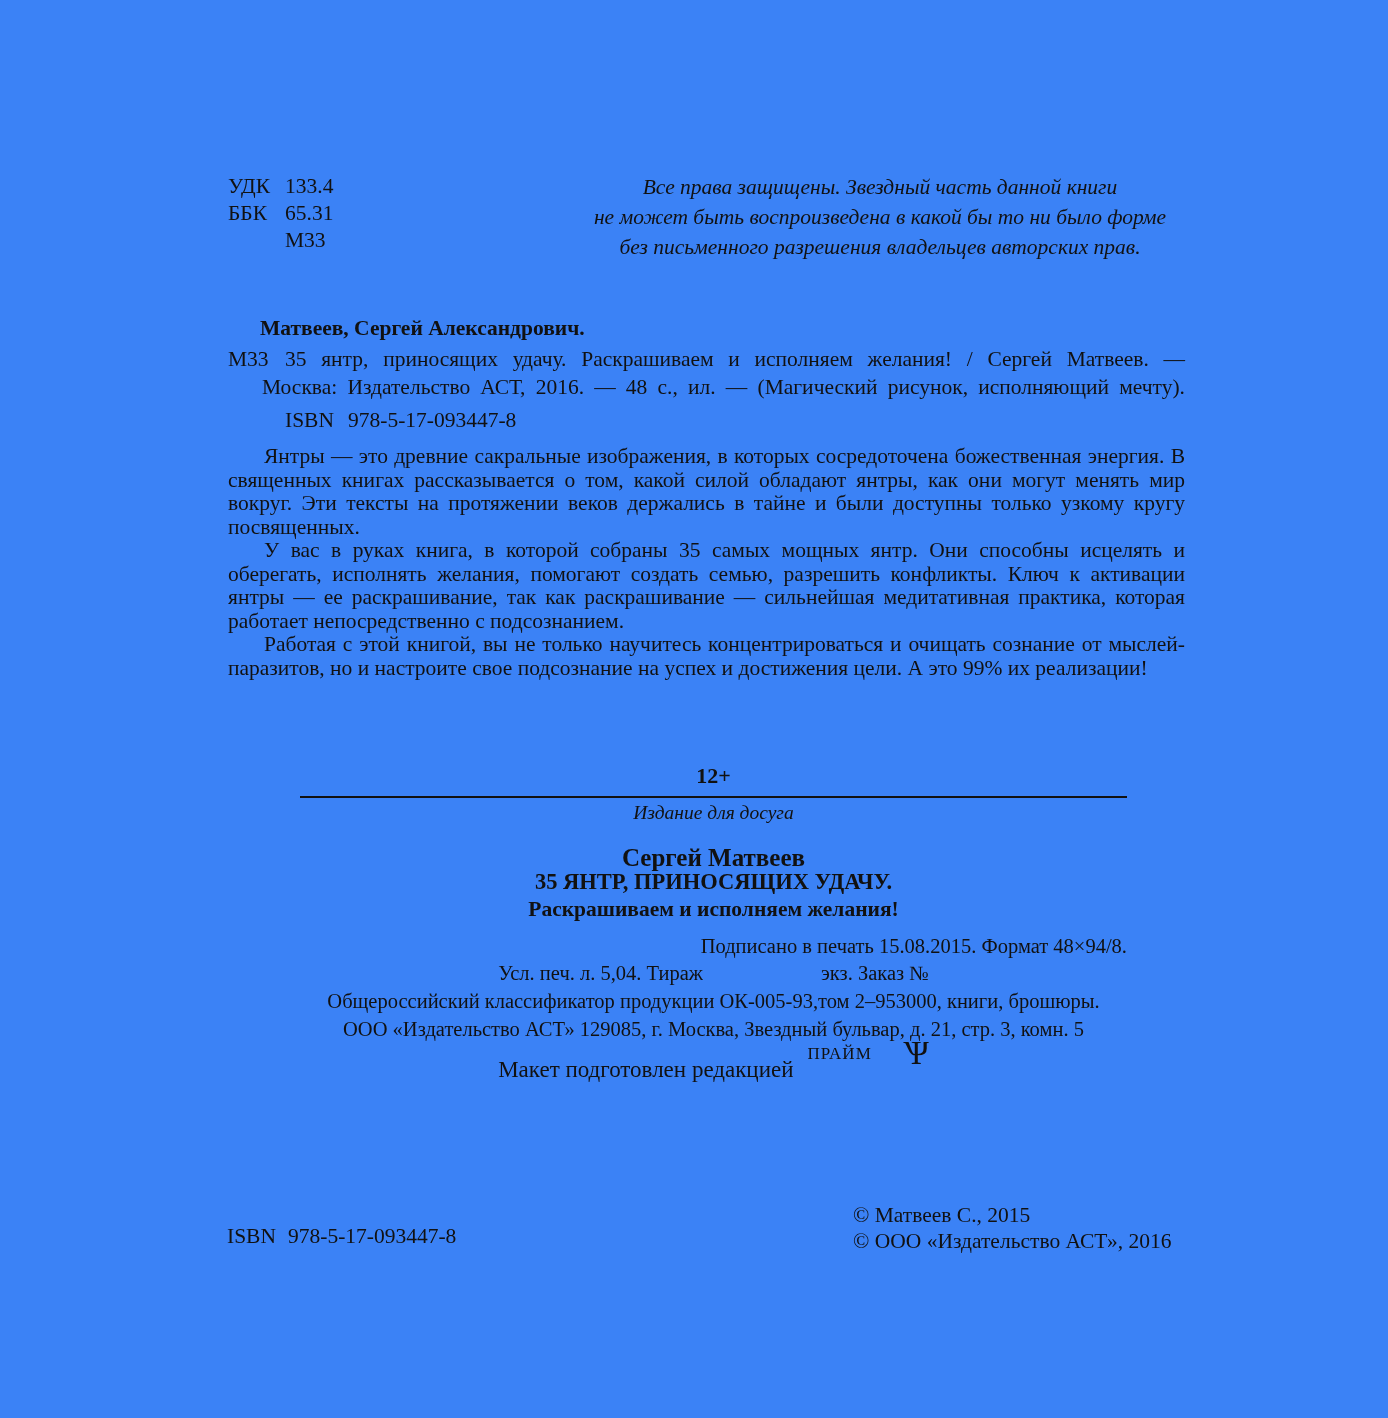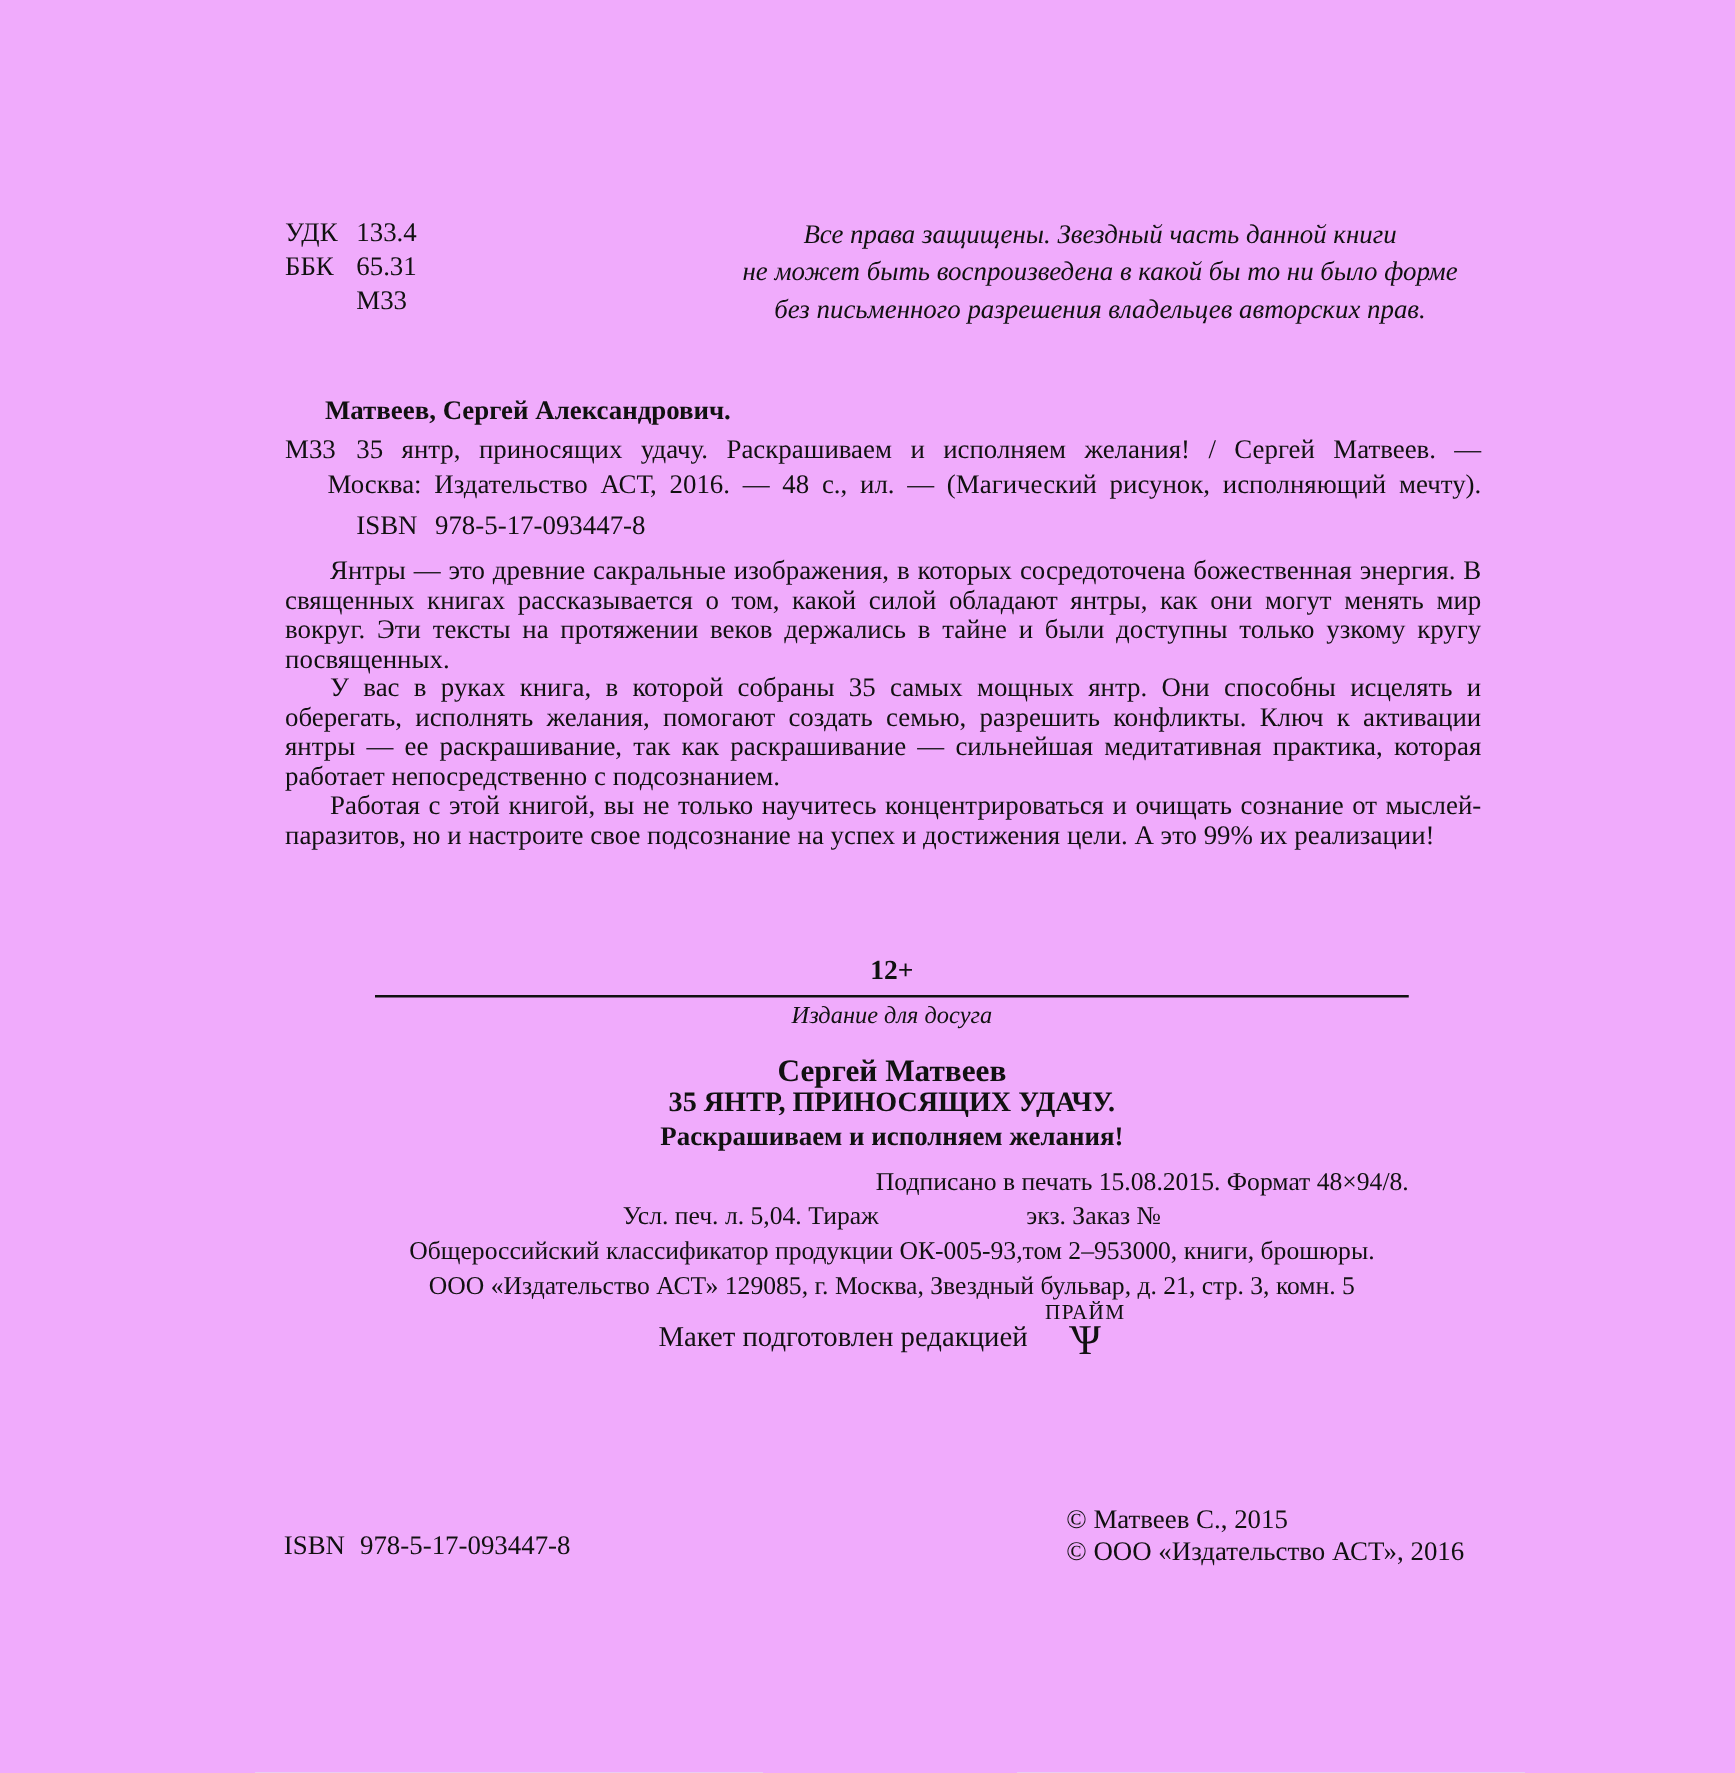--- a/index.html
+++ b/index.html
@@ -1,20 +1,20 @@
 <!DOCTYPE html>
 <html lang="ru"><head>
 <meta charset="utf-8">
 <style>
   html, body { margin: 0; padding: 0; background: #e8e8e8; }
   .page {
     position: relative;
     width: 1388px;
     height: 1418px;
-    background: #f0abfc;
+    background: #3b82f6;
     color: #111111;
     font-family: "Liberation Serif", "DejaVu Serif", serif;
     font-size: 21.5px;
     overflow: hidden;
   }
   .abs { position: absolute; }
 
   
   .classification { left: 228px; top: 173px; line-height: 27px; }
   .classification .row { display: flex; }
@@ -58,21 +58,21 @@
   .print-info { top: 935px; text-align: right; }
   .print-run { top: 962px; font-family: Liberation Serif, serif; }
   .print-run .gap { display: inline-block; width: 118px; }
   .classifier { top: 990px; }
   .publisher { top: 1018px; }
   .layout-row {
     left: 300px; top: 1040px; width: 827px;
     display: flex; justify-content: center; align-items: flex-start; gap: 14px;
   }
   .layout-note { padding-top: 17px; font-size: 23px; }
-  .praym-logo { display: flex; flex-direction: column; align-items: center; }
+  .praym-logo { display: flex; flex-direction: row; align-items: center; gap: 32px; }
   .praym-logo .logo-word { font-size: 17px; letter-spacing: 1px; }
   .praym-logo .logo-glyph { font-size: 34px; line-height: 30px; margin-top: -2px; }
 
   
   .isbn-bottom { left: 227px; top: 1224px; }
   .isbn-bottom .isbn-num { margin-left: 12px; }
   .copyrights { left: 853px; top: 1202px; line-height: 26px; }
 </style>
 </head>
 <body>

